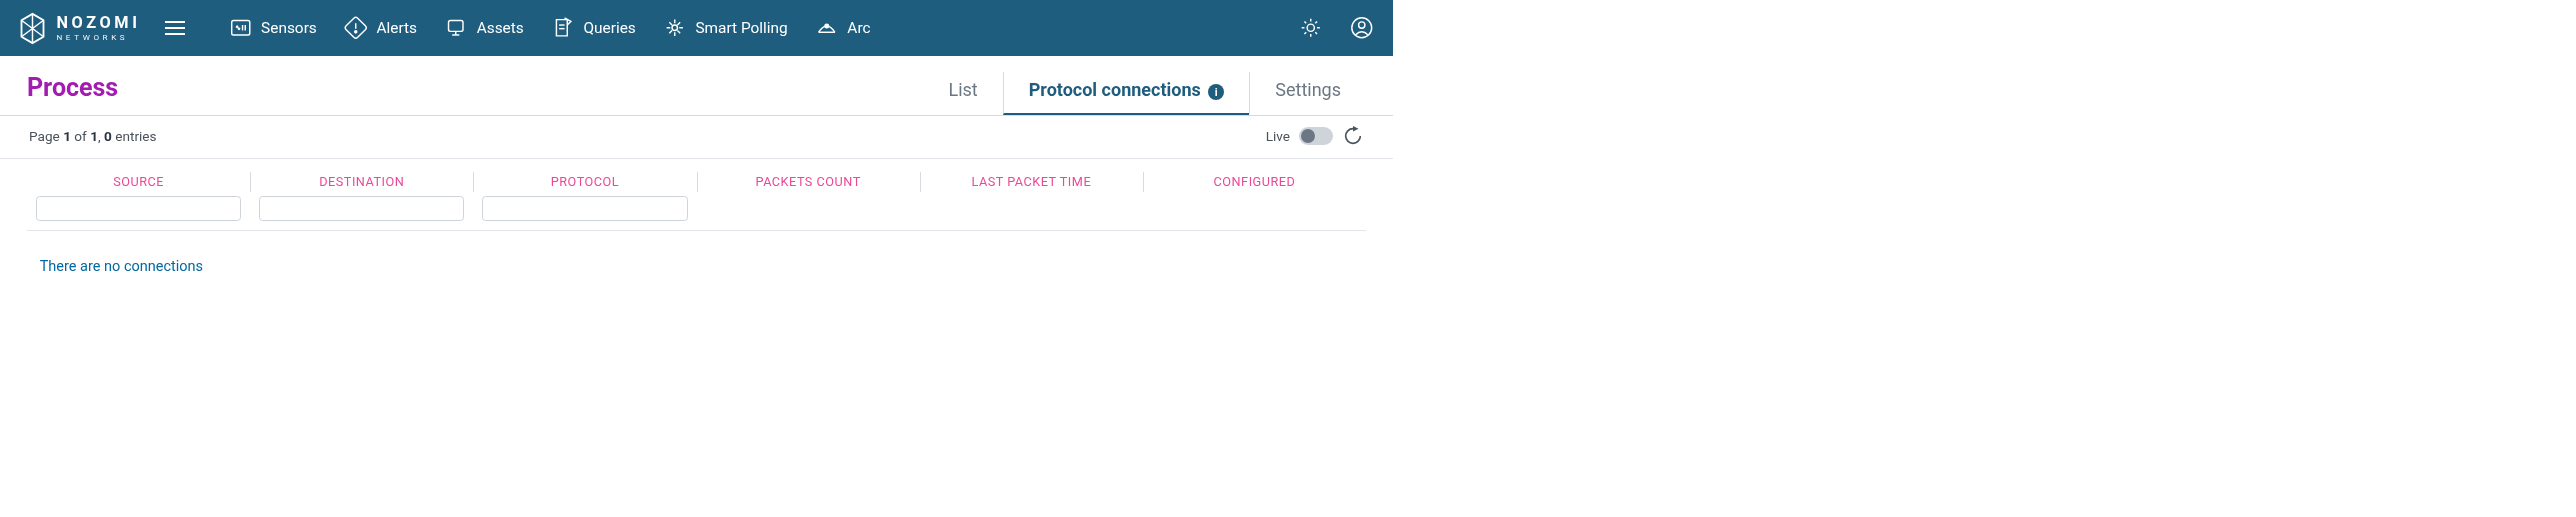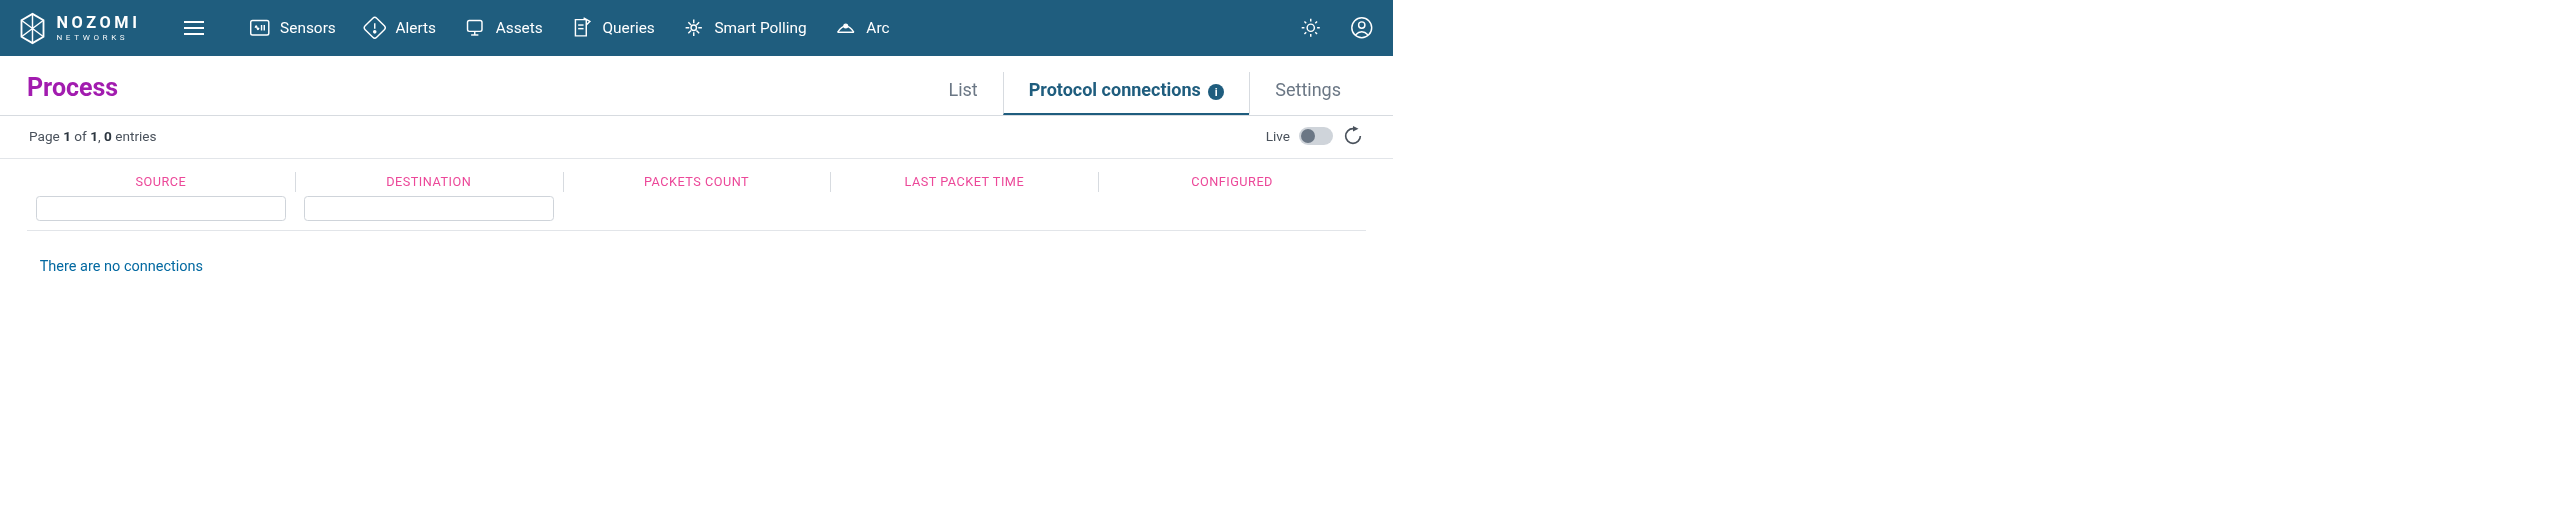--- a/index.html
+++ b/index.html
@@ -12,21 +12,21 @@
     display: flex;
     align-items: center;
     padding: 0 16.3px;
     gap: 20px;
     color: #fff;
   }
   .logo {
     display: flex;
     align-items: center;
     gap: 7.2px;
-    margin-right: 20px;
+    margin-right: 1px;
   }
   .logo svg { flex-shrink: 0; }
   .logo-text { display: flex; flex-direction: column; line-height: 1; }
   .logo-text .l1 { font-weight: 700; letter-spacing: 3.6px; font-size: 16.3px; }
   .logo-text .l2 { font-size: 8.1px; letter-spacing: 3.6px; opacity: 0.95; margin-top: 1.8px; }
   
   .hamburger {
     display: flex;
     flex-direction: column;
     gap: 4.5px;
@@ -308,20 +308,24 @@
   <div class="thead">
     <div class="col">
       <div class="col-label">SOURCE</div>
       <input type="text" value="" style="">
     </div>
     <div class="col">
       <div class="col-label">DESTINATION</div>
       <input type="text" value="" style="">
     </div>
     <div class="col">
+      <div class="col-label">PROTOCOL</div>
+      <input type="text" value="" style="">
+    </div>
+    <div class="col">
       <div class="col-label">PACKETS COUNT</div>
       <div class="noinput"></div>
     </div>
     <div class="col">
       <div class="col-label">LAST PACKET TIME</div>
       <div class="noinput"></div>
     </div>
     <div class="col">
       <div class="col-label">CONFIGURED</div>
       <div class="noinput"></div>

